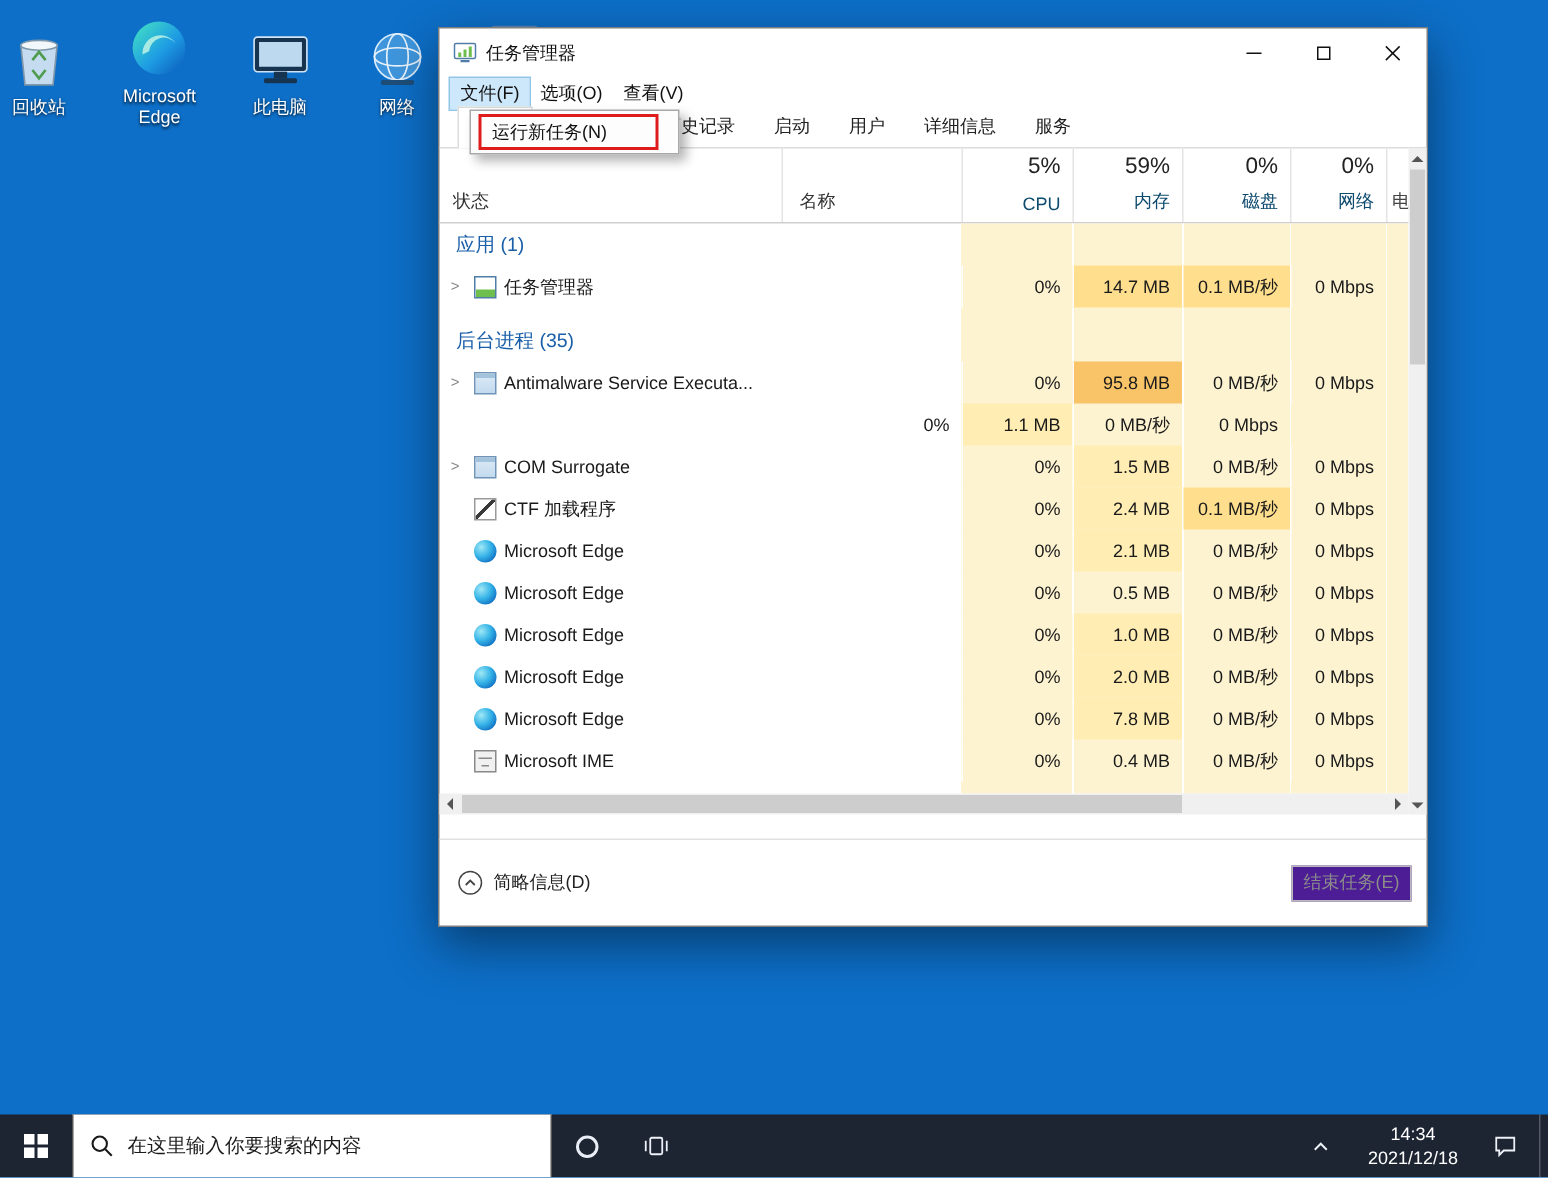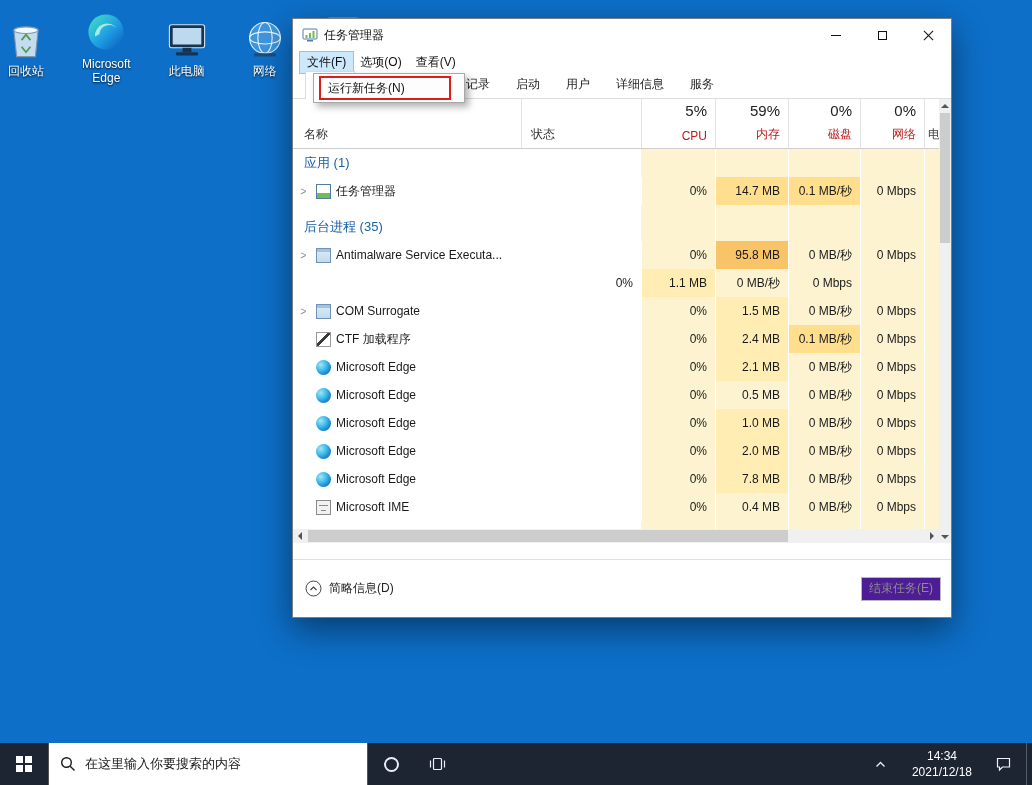--- a/index.html
+++ b/index.html
@@ -39,21 +39,21 @@
   .tab.selected { border-color:#dcdcdc; background:#fff; margin-bottom:-1px; padding-bottom:6px; }
 
   .theader { width:646px; height:50px; display:grid; grid-template-columns:228px 120px 74px 73px 72px 64px 1fr;
              border-bottom:1px solid #cfcfcf; flex:none; overflow:hidden; }
   .th { position:relative; overflow:hidden; }
   .th + .th { border-left:1px solid #e4e4e4; }
   .th-name { display:flex; align-items:flex-end; padding:0 0 5px 11px; font-size:12px; color:#333; }
   .th-status { display:flex; align-items:flex-end; padding:0 0 5px 9px; font-size:12px; color:#333; }
   .th-metric { display:flex; flex-direction:column; justify-content:space-between; align-items:flex-end; padding:3px 8px 5px 0; }
   .th-metric .pct { font-size:15px; color:#222; }
-  .th-metric .mlabel { font-size:12px; color:#b91c1c; }
+  .th-metric .mlabel { font-size:12px; color:#0c4a6e; }
   .th-power { display:flex; align-items:flex-end; padding:0 0 5px 3px; font-size:12px; color:#444; white-space:nowrap; }
 
   .rows { position:relative; width:646px; height:380px; overflow:hidden; font-size:12px; color:#1a1a1a; flex:none; }
   .row { height:28px; display:grid; grid-template-columns:228px 120px 74px 73px 72px 64px 1fr; align-items:stretch; }
   .row.gap { margin-top:8px; }
   .group-cell { grid-column:1 / 3; display:flex; align-items:center; padding-left:11px; }
   .group-label { font-size:13px; }
   .name-cell { display:flex; align-items:center; padding-left:3px; gap:5px; overflow:hidden; }
   .expander { width:15px; flex:none; text-align:center; color:#8a8a8a; font-size:10px; }
   .expander.has::before { content:">"; }
@@ -78,21 +78,21 @@
   .vs-arrow { position:absolute; left:0; width:12px; height:13px; display:flex; align-items:center; justify-content:center; }
   .vs-arrow.up { top:0; } .vs-arrow.down { bottom:0; }
   .vs-arrow.up::before { content:""; border-bottom:4px solid #555; border-left:4px solid transparent; border-right:4px solid transparent; }
   .vs-arrow.down::before { content:""; border-top:4px solid #555; border-left:4px solid transparent; border-right:4px solid transparent; }
   .vs-thumb { position:absolute; left:1px; top:14px; width:10px; height:130px; background:#cdcdcd; }
 
   .tm-footer { margin-top:auto; border-top:1px solid #e0e0e0; height:58px; display:flex; align-items:center; padding:0 10px 0 12px; flex:none; }
   .details-toggle { display:flex; align-items:center; gap:7px; font-size:12px; color:#222; }
   .end-task-btn { margin-left:auto; width:80px; height:24px; background:#4c1d95; border:1px solid #b9b9b9; color:#8b8b8b; font-size:12px; font-family:inherit; }
 
-  .dropdown { position:absolute; left:20px; top:54px; width:152px; background:#fdfdfd; border:1px solid #a8a8a8;
+  .dropdown { position:absolute; left:20px; top:54px; width:140px; background:#fdfdfd; border:1px solid #a8a8a8;
               box-shadow:4px 4px 7px rgba(0,0,0,.30); z-index:40; padding:2px 0;text-align:right; }
   .dd-item { position:relative; height:24px; display:flex; align-items:center; padding:0 12px 0 14px; font-size:12px; color:#111; }
   .annotation-box { position:absolute; left:5px; right:13px; top:0; bottom:0; border:2px solid #e01b1b; pointer-events:none; }
 
   
   .taskbar { position:absolute; left:0; bottom:0; width:1032px; height:42px; display:flex; align-items:stretch; z-index:50; }
   .start-btn { width:48px; display:flex; align-items:center; justify-content:center; }
   .win-logo { width:17px; height:17px; display:grid; grid-template-columns:7px 7px; grid-template-rows:7px 7px; gap:2px; }
   .win-logo i { background:#fff; display:block; }
   .search-box { width:320px; background:#fff; display:flex; align-items:center; gap:9px; padding:0 11px; border:1px solid #555; border-bottom:none; border-top:none; }
@@ -195,25 +195,25 @@
       <span class="tab selected">进程</span>
       <span class="tab">性能</span>
       <span class="tab">应用历史记录</span>
       <span class="tab">启动</span>
       <span class="tab">用户</span>
       <span class="tab">详细信息</span>
       <span class="tab">服务</span>
     </div>
 
     <div class="theader">
+      <div class="th th-status">
+          <span>状态</span>
+        </div>
       <div class="th th-name">
           <span>名称</span>
-        </div>
-      <div class="th th-status">
-          <span>状态</span>
         </div>
       <div class="th th-metric">
         <span class="pct">5%</span>
         <span class="mlabel">CPU</span>
       </div>
       <div class="th th-metric">
         <span class="pct">59%</span>
         <span class="mlabel">内存</span>
       </div>
       <div class="th th-metric">

